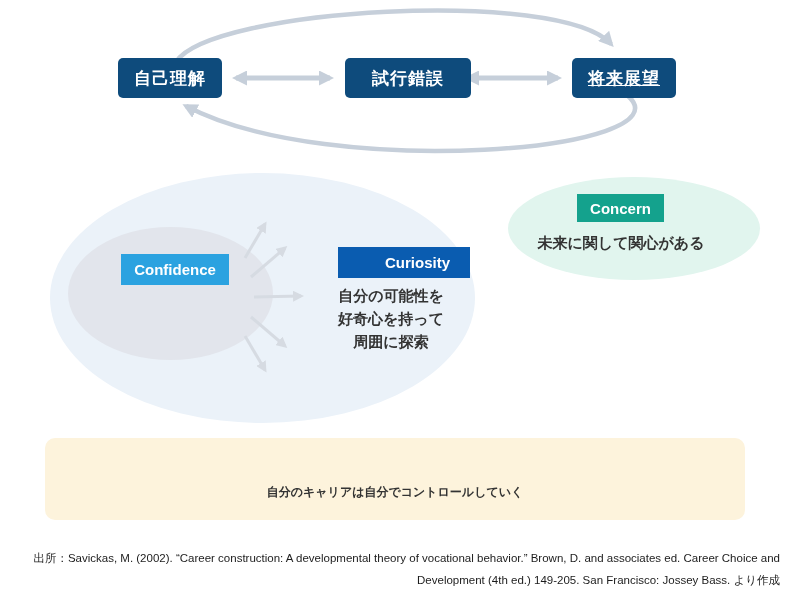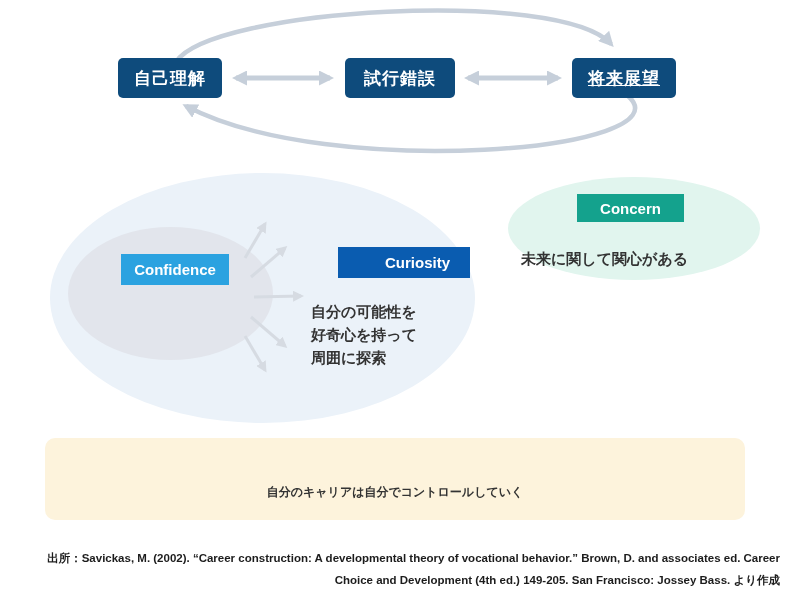--- a/index.html
+++ b/index.html
@@ -16,39 +16,39 @@
     position:absolute;top:58px;height:40px;width:104px;z-index:4;
     background:#0e4b7c;border-radius:5px;color:#ffffff;font-weight:bold;font-size:17px;
     display:flex;align-items:center;justify-content:center;letter-spacing:1px;
   }
   .tag{
     position:absolute;z-index:4;color:#ffffff;font-weight:bold;font-size:15px;
     display:flex;align-items:center;justify-content:center;
   }
   .tag.confidence{left:121px;top:254px;width:108px;height:31px;background:#2ba2e0;}
   .tag.curiosity{left:338px;top:247px;width:105px;height:31px;background:#0a5cb0;padding-left:27px;}
-  .tag.concern{left:577px;top:194px;width:107px;height:28px;background:#14a28d;font-size:15px;}
+  .tag.concern{left:577px;top:194px;width:87px;height:28px;background:#14a28d;font-size:15px;}
   .desc{
     position:absolute;z-index:4;color:#333333;font-weight:bold;font-size:15px;
-    text-align:left;line-height:23px;margin-top:16px;
+    text-align:center;line-height:23px;
   }
   .desc.confidence{left:92px;top:291px;width:160px;}
   .desc.curiosity{left:311px;top:284px;width:160px;}
   .desc.concern{left:521px;top:231px;width:200px;font-size:15px;}
   .band{
     position:absolute;left:45px;top:438px;width:700px;height:82px;
     background:#fdf3dc;border-radius:10px;z-index:2;
   }
   .band .control-text{
     position:absolute;left:0;top:46px;width:100%;text-align:center;
     color:#333333;font-weight:bold;font-size:12px;
   }
   .footer{
     position:absolute;left:10px;top:547px;width:770px;z-index:4;
-    text-align:right;color:#1c1c1c;font-size:11.5px;line-height:22px;font-weight:bold;
+    text-align:right;color:#1c1c1c;font-size:11.5px;line-height:22px;font-weight:normal;
   }
 </style>
 </head>
 <body>
 
 <div class="canvas">
 
   <div class="ellipse blue"></div>
   <div class="ellipse gray"></div>
   <div class="ellipse mint"></div>
@@ -70,21 +70,21 @@
     <line x1="468" y1="78" x2="558" y2="78" stroke="#c6cfda" stroke-width="5" marker-start="url(#ah)" marker-end="url(#ah)"></line>
 
     <line x1="245" y1="258" x2="265" y2="224" stroke="#d6dbe2" stroke-width="3" marker-end="url(#ah-light)"></line>
     <line x1="251" y1="277" x2="285" y2="248" stroke="#d6dbe2" stroke-width="3" marker-end="url(#ah-light)"></line>
     <line x1="254" y1="297" x2="301" y2="296" stroke="#d6dbe2" stroke-width="3" marker-end="url(#ah-light)"></line>
     <line x1="251" y1="317" x2="285" y2="346" stroke="#d6dbe2" stroke-width="3" marker-end="url(#ah-light)"></line>
     <line x1="245" y1="336" x2="265" y2="370" stroke="#d6dbe2" stroke-width="3" marker-end="url(#ah-light)"></line>
   </svg>
 
   <div class="node" style="left:118px;">自己理解</div>
-  <div class="node" style="left:345px;width:110px;">試行錯誤</div>
+  <div class="node" style="left:345px;width:126px;">試行錯誤</div>
   <div class="node" style="left:572px;text-decoration:underline;">将来展望</div>
 
   <div class="tag confidence">Confidence</div>
 
   <div class="tag curiosity">Curiosity</div>
   <div class="desc curiosity">
     <div>自分の可能性を</div>
     <div>好奇心を持って</div>
     <div>周囲に探索</div>
   </div>

